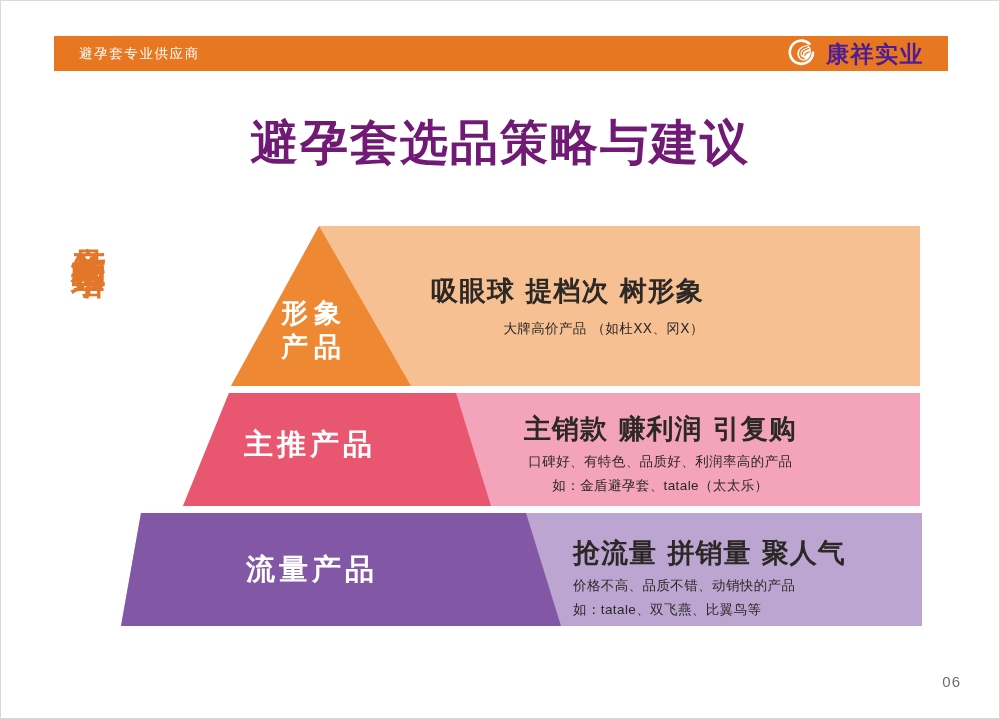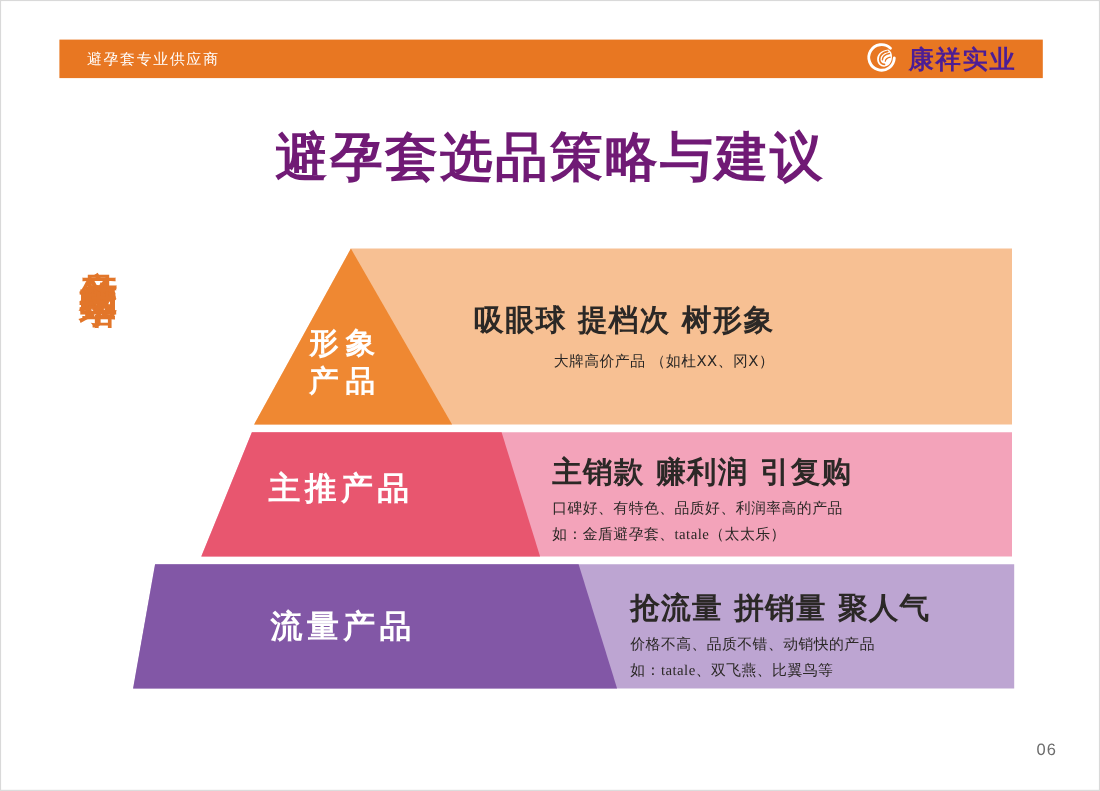--- a/index.html
+++ b/index.html
@@ -150,25 +150,25 @@
   .tier-sub {
     font-size: 13.5px;
     letter-spacing: 0.4px;
     white-space: nowrap;
     color: #2b2826;
     margin-top: 11px;
   }
   .tier-sub.tight { margin-top: 6px; }
 
   .body-top  { left: 430px; top: 272px; text-align: right; }
-  .body-mid  { left: 501px; top: 410px; }
+  .body-mid  { left: 523px; top: 410px; text-align: center; }
   .body-bot  { left: 572px; top: 534px; }
 
   .mono-ish {
-    font-family: Liberation Serif, serif;
+    font-family: Liberation Sans, sans-serif;
   }
 
   
   .page-no {
     position: absolute;
     right: 38px;
     bottom: 28px;
     font-size: 15px;
     color: #6d6d6d;
     letter-spacing: 1px;

